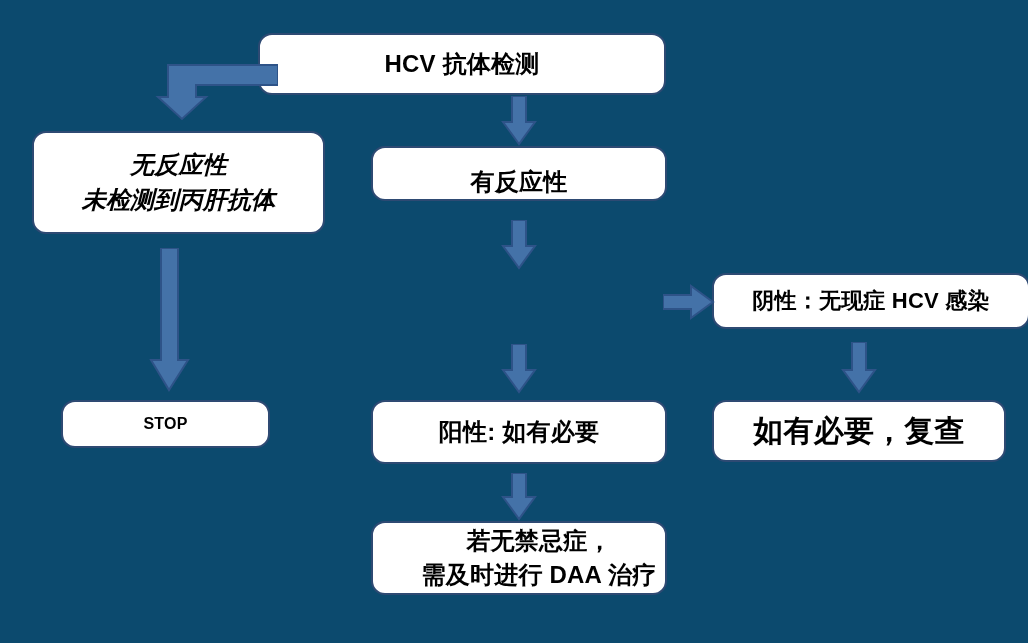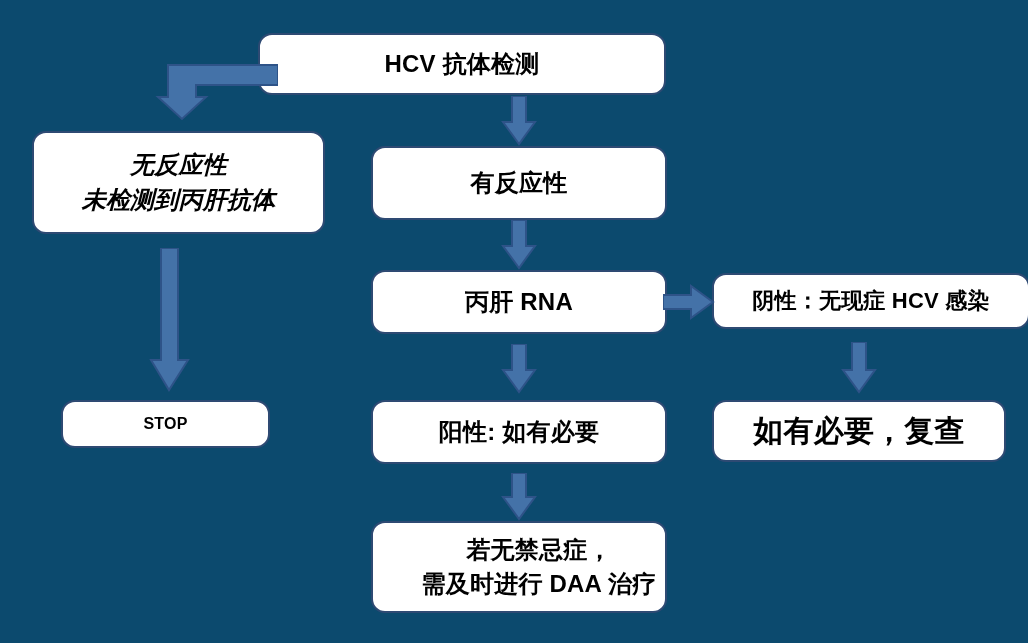--- a/index.html
+++ b/index.html
@@ -33,27 +33,27 @@
     letter-spacing: 0.2px;
   }
   .node .lbl {
     display: block;
     white-space: pre-line;
   }
 
   
   #node-hcv-antibody-test { left: 258px; top: 33px;  width: 408px; height: 62px;  font-size: 24px; }
   #node-nonreactive       { left: 32px;  top: 131px; width: 293px; height: 103px; font-size: 24px; font-style: italic; }
-  #node-reactive          { left: 371px; top: 146px; width: 296px; height: 74px;  font-size: 24px; }
+  #node-reactive          { left: 371px; top: 146px; width: 296px; height: 55px;  font-size: 24px; align-items: flex-end; }
   #node-hcv-rna           { left: 371px; top: 270px; width: 296px; height: 64px;  font-size: 24px; }
   #node-negative          { left: 712px; top: 273px; width: 318px; height: 56px;  font-size: 22px; border-right-width: 2px; }
   #node-stop              { left: 61px;  top: 400px; width: 209px; height: 48px;  font-size: 16px; }
   #node-positive          { left: 371px; top: 400px; width: 296px; height: 64px;  font-size: 24px; }
   #node-recheck           { left: 712px; top: 400px; width: 294px; height: 62px;  font-size: 30px; }
-  #node-daa-treatment     { left: 371px; top: 521px; width: 296px; height: 92px; font-size: 24px; padding-left: 40px; }
+  #node-daa-treatment     { left: 371px; top: 521px; width: 296px; height: 74px; font-size: 24px; padding-left: 40px; }
 
   
   .arrow {
     position: absolute;
   }
   .arrow svg { display: block; }
 
   
   #arrow-elbow-nonreactive { left: 148px; top: 53px; }
 </style>
@@ -68,23 +68,20 @@
 
   <div class="node" id="node-nonreactive">
     <span class="lbl">无反应性
 未检测到丙肝抗体</span>
   </div>
 
   <div class="node" id="node-reactive">
     <span class="lbl">有反应性</span>
   </div>
 
-  <div class="node" id="node-hcv-rna">
-    <span class="lbl">丙肝 RNA</span>
-  </div>
 
   <div class="node" id="node-negative">
     <span class="lbl">阴性：无现症 HCV 感染</span>
   </div>
 
   <div class="node" id="node-stop">
     <span class="lbl">STOP</span>
   </div>
 
   <div class="node" id="node-positive">

